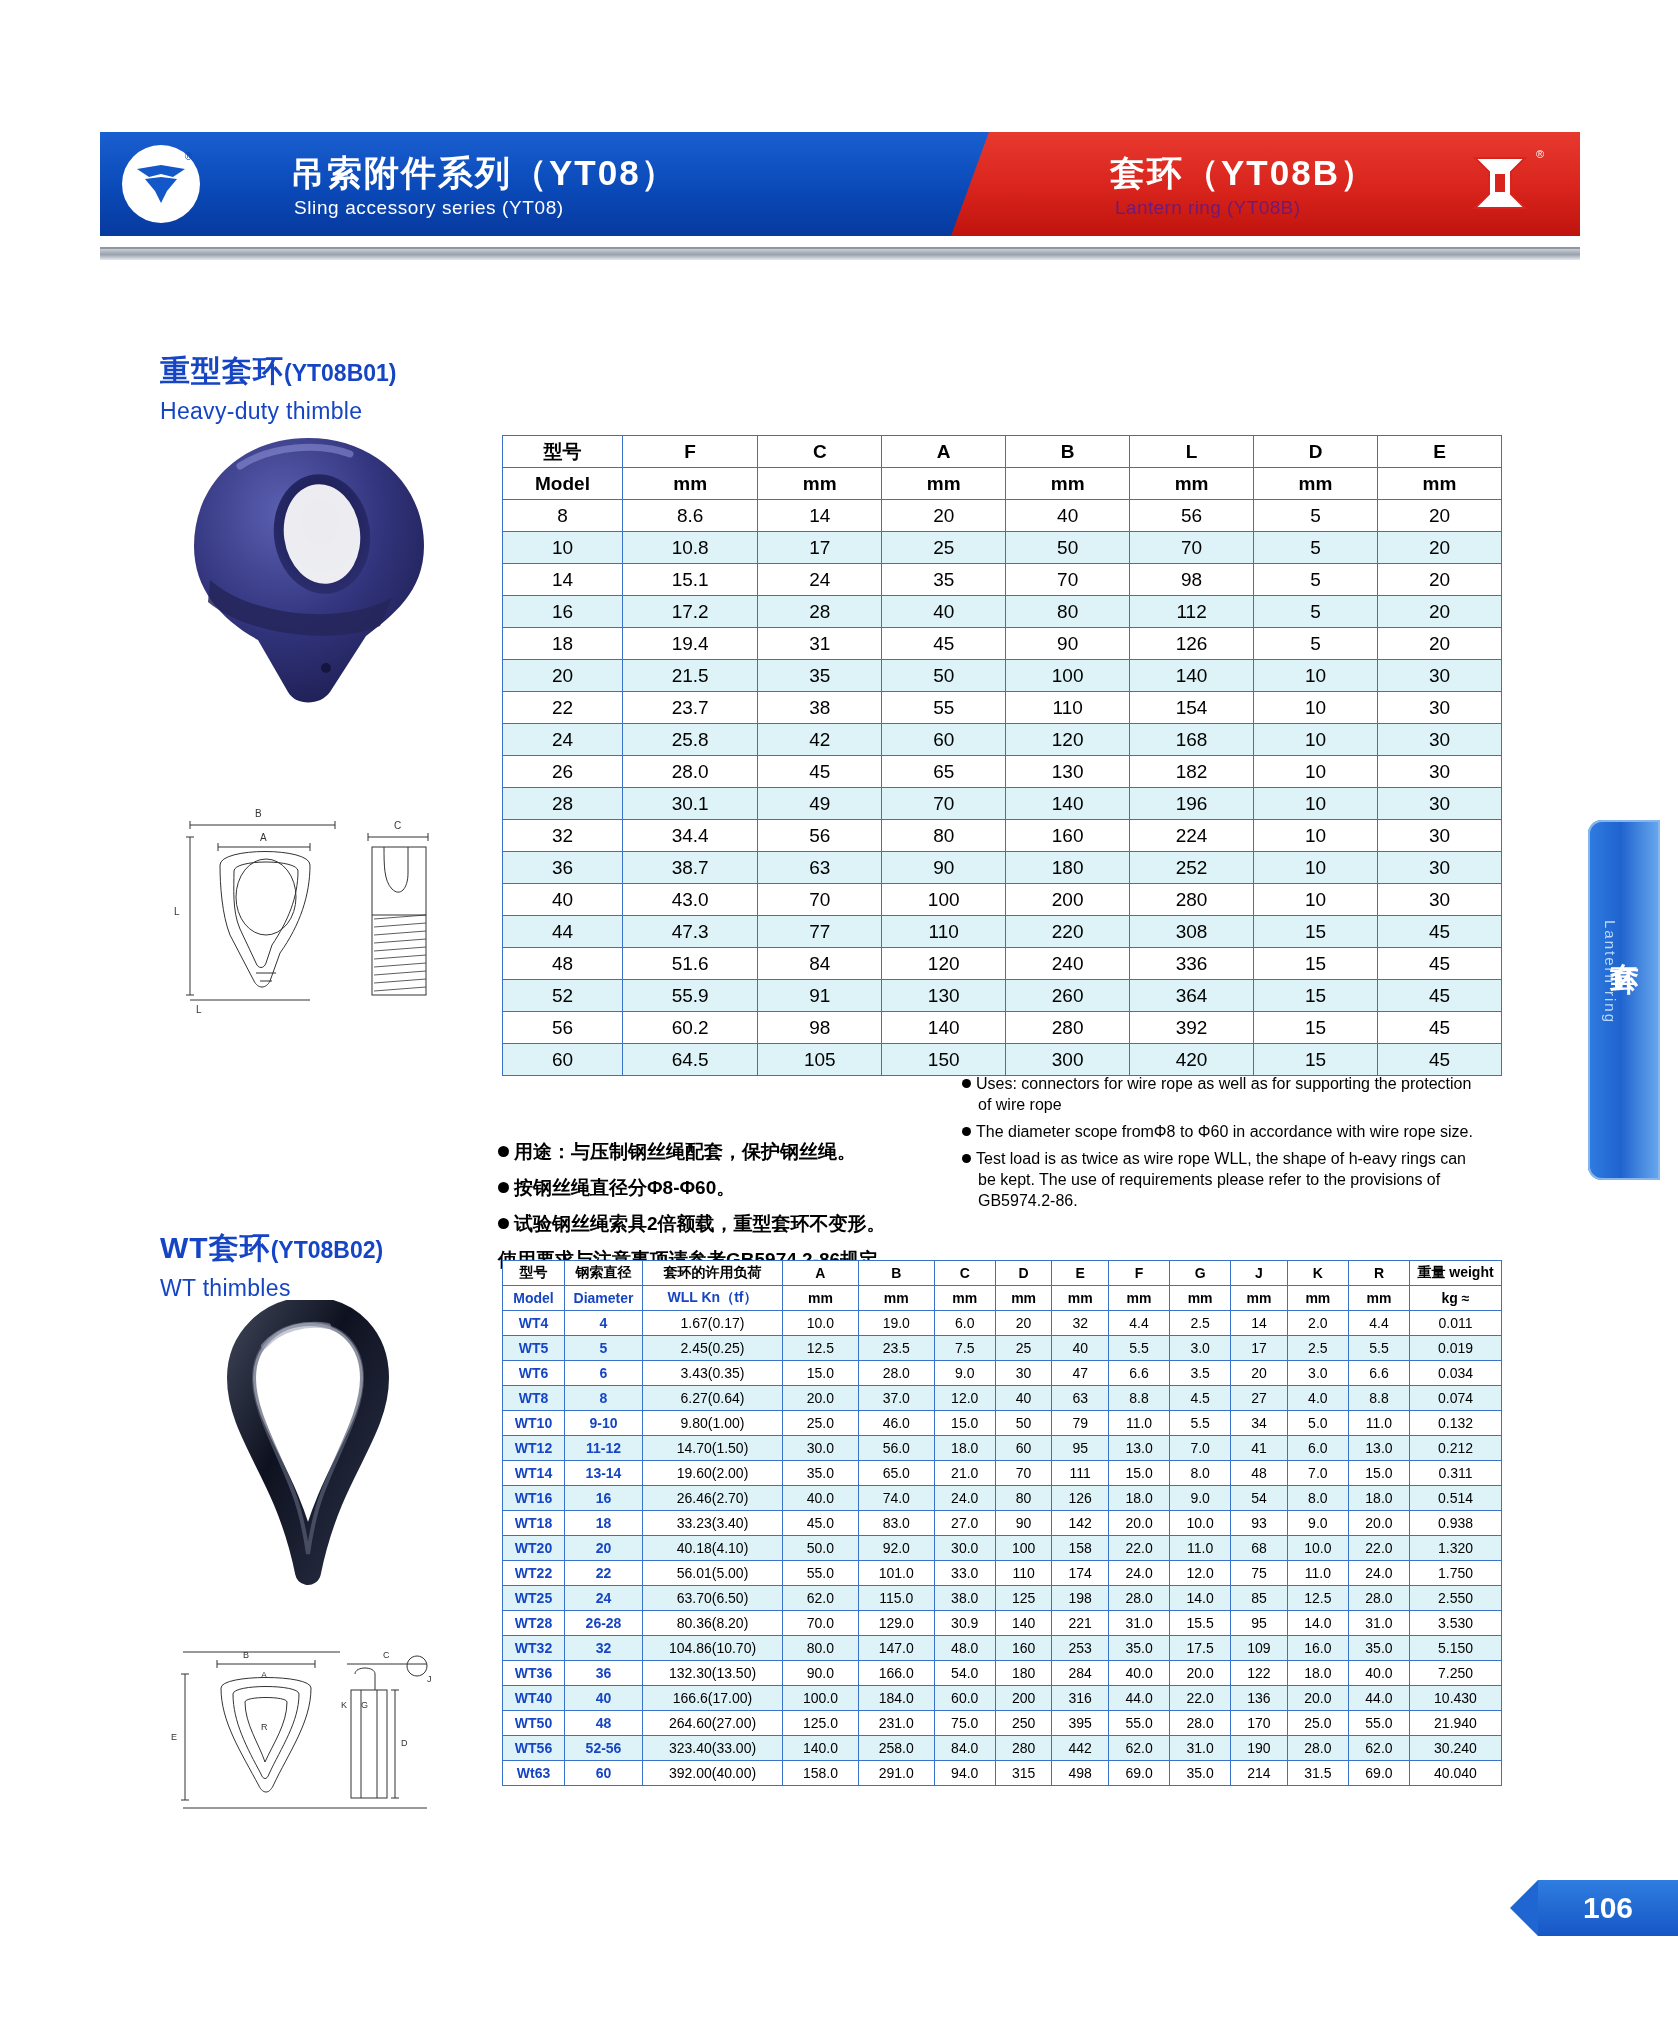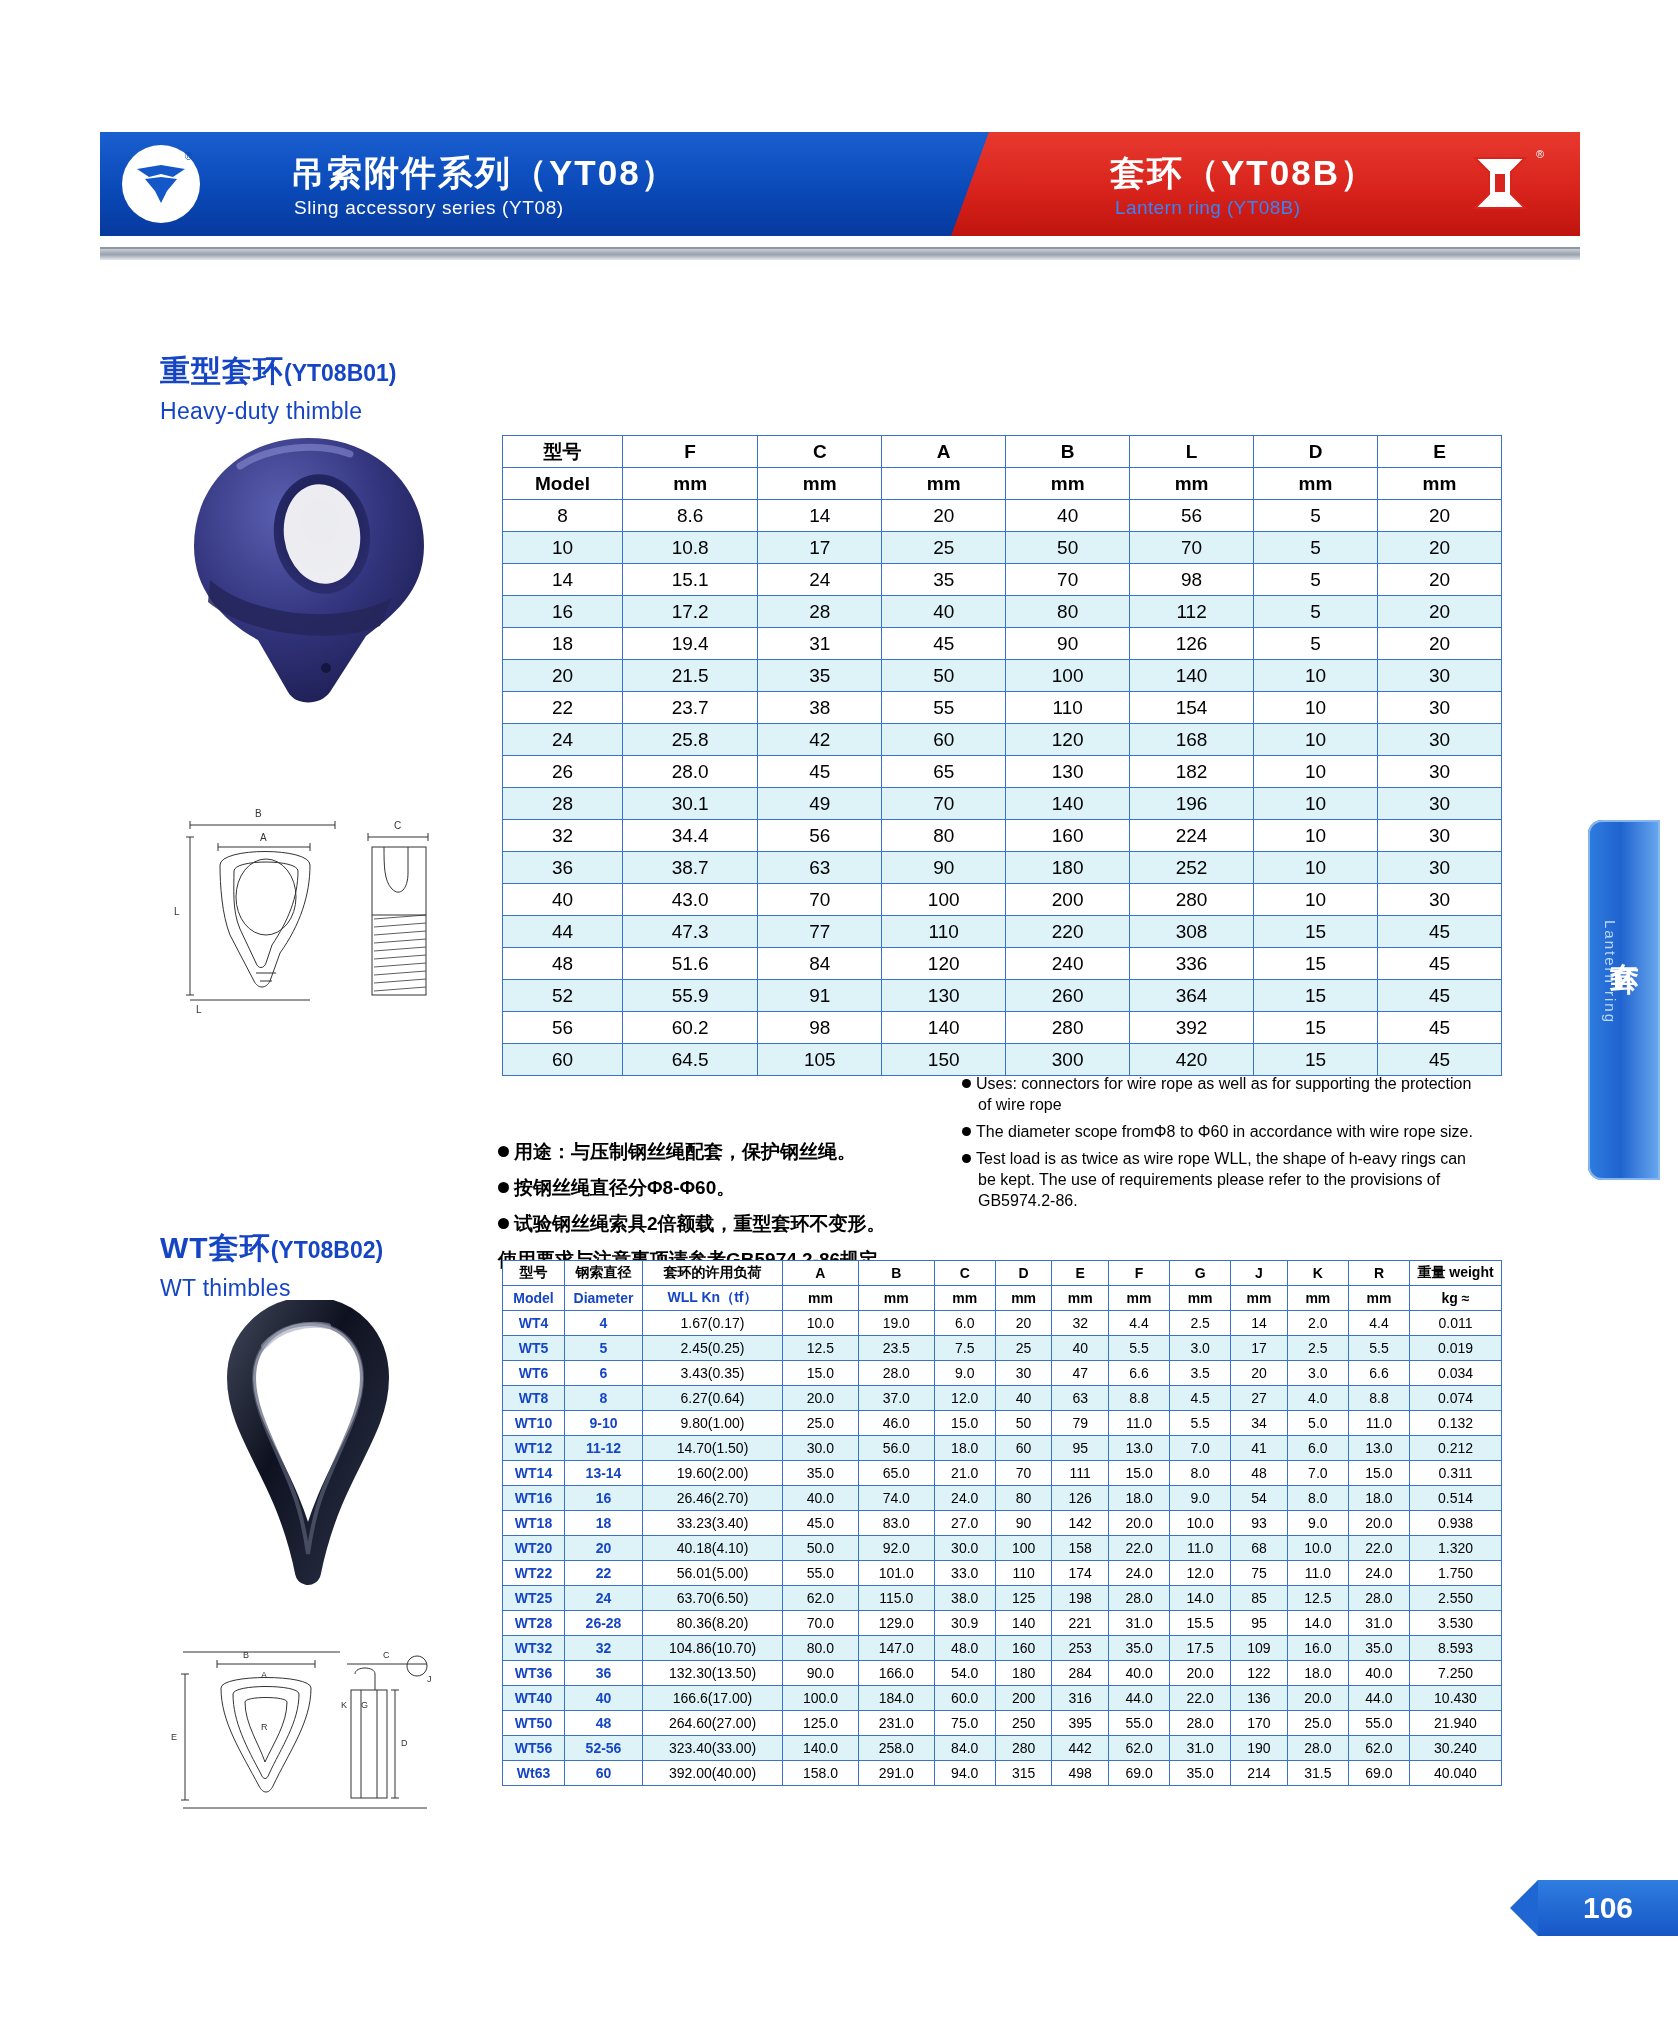--- a/index.html
+++ b/index.html
@@ -47,21 +47,21 @@
   .hdr-title-en {
     position:absolute; left:194px; top:65px;
     color:#fff; font-size:19px; letter-spacing:.6px;
   }
   .hdr-title-cn2 {
     position:absolute; left:1010px; top:18px;
     color:#fff; font-size:35px; font-weight:bold; letter-spacing:2px;
   }
   .hdr-title-en2 {
     position:absolute; left:1015px; top:65px;
-    color:#3b82f6; font-size:19px; letter-spacing:.4px;
+    color:#701a75; font-size:19px; letter-spacing:.4px;
   }
   .hdr-mark {
     position:absolute; right:40px; top:14px; width:80px; height:74px;
     color:#fff; display:flex; align-items:center; justify-content:center;
     font-size:0;
   }
   .hdr-mark svg { width:66px; height:62px; }
   .hdr-mark .r { position:absolute; right:-4px; top:2px; font-size:11px; }
   .hdr-rule {
     position:absolute; left:100px; top:247px; width:1480px; height:13px;
@@ -764,21 +764,21 @@
           <td>80.0</td>
           <td>147.0</td>
           <td>48.0</td>
           <td>160</td>
           <td>253</td>
           <td>35.0</td>
           <td>17.5</td>
           <td>109</td>
           <td>16.0</td>
           <td>35.0</td>
-          <td>8.593</td>
+          <td>5.150</td>
         </tr>
         <tr>
           <td class="c-model">WT36</td>
           <td class="c-model">36</td>
           <td>132.30(13.50)</td>
           <td>90.0</td>
           <td>166.0</td>
           <td>54.0</td>
           <td>180</td>
           <td>284</td>

